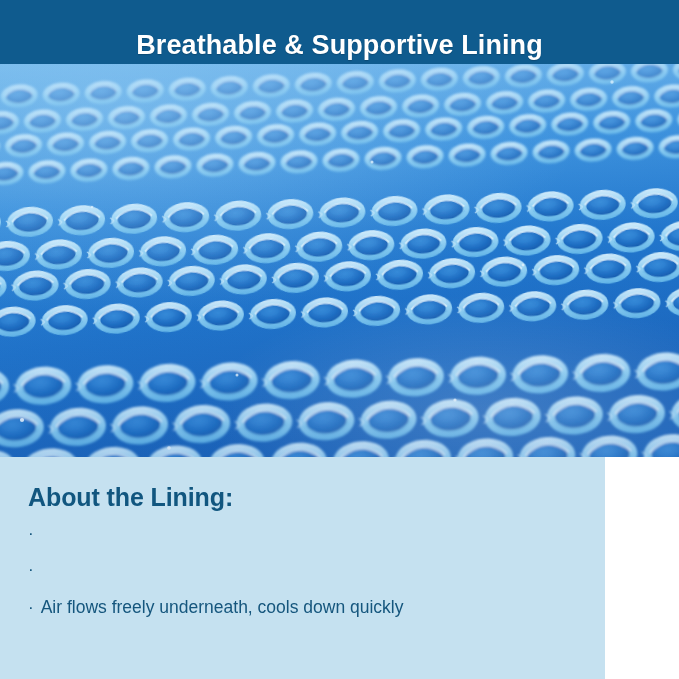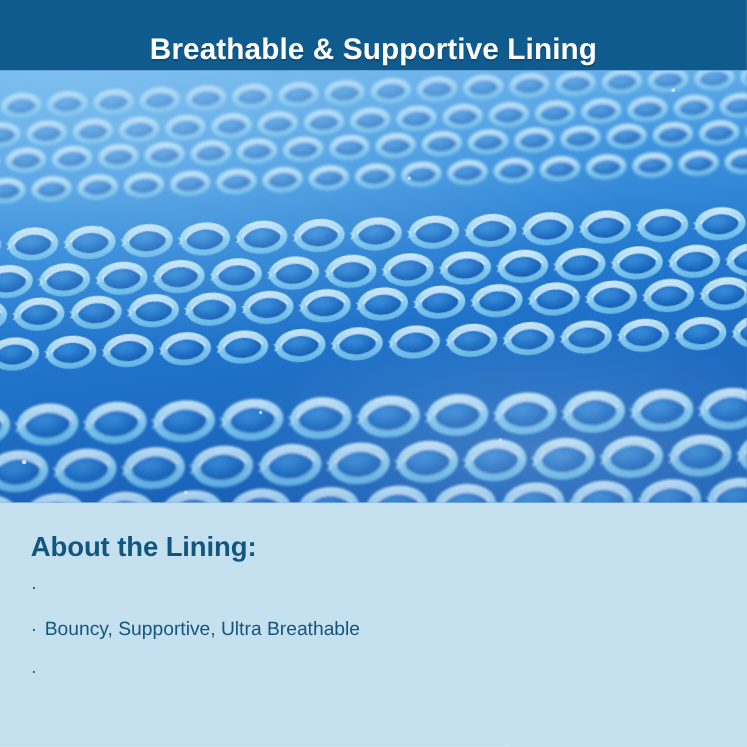--- a/index.html
+++ b/index.html
@@ -84,21 +84,21 @@
       radial-gradient(ellipse 60% 42% at 72% 88%,
         rgba(255,255,255,0.16) 0%,
         rgba(255,255,255,0.00) 70%);
   }
 
   
   .info-panel {
     position: absolute;
     left: 0;
     top: 457px;
-    width: 679px;
+    width: 605px;
     height: 222px;
     background: #c5e1f0;
     box-sizing: border-box;
     padding: 26px 28px 0 28px;
   }
   .info-heading {
     color: #11567f;
     font-size: 25px;
     font-weight: bold;
     margin: 0 0 8px 0;
@@ -418,22 +418,22 @@
   <div class="info-panel">
     <h2 class="info-heading">About the Lining:</h2>
 
     <ul class="bullet-list">
       <li class="bullet-item">
         <span class="bullet-dot">·</span>
       </li>
 
       <li class="bullet-item">
         <span class="bullet-dot">·</span>
-        <span class="bullet-text"><span>Bouncy, Supportive, Ultra Breathable</span><span class="strong"></span></span>
       </li>
 
       <li class="bullet-item">
         <span class="bullet-dot">·</span>
+        <span class="bullet-text"><span>Air flows freely underneath, cools down quickly</span><span class="strong"></span></span>
       </li>
     </ul>
   </div>
 
 </div>
 
 </body></html>

